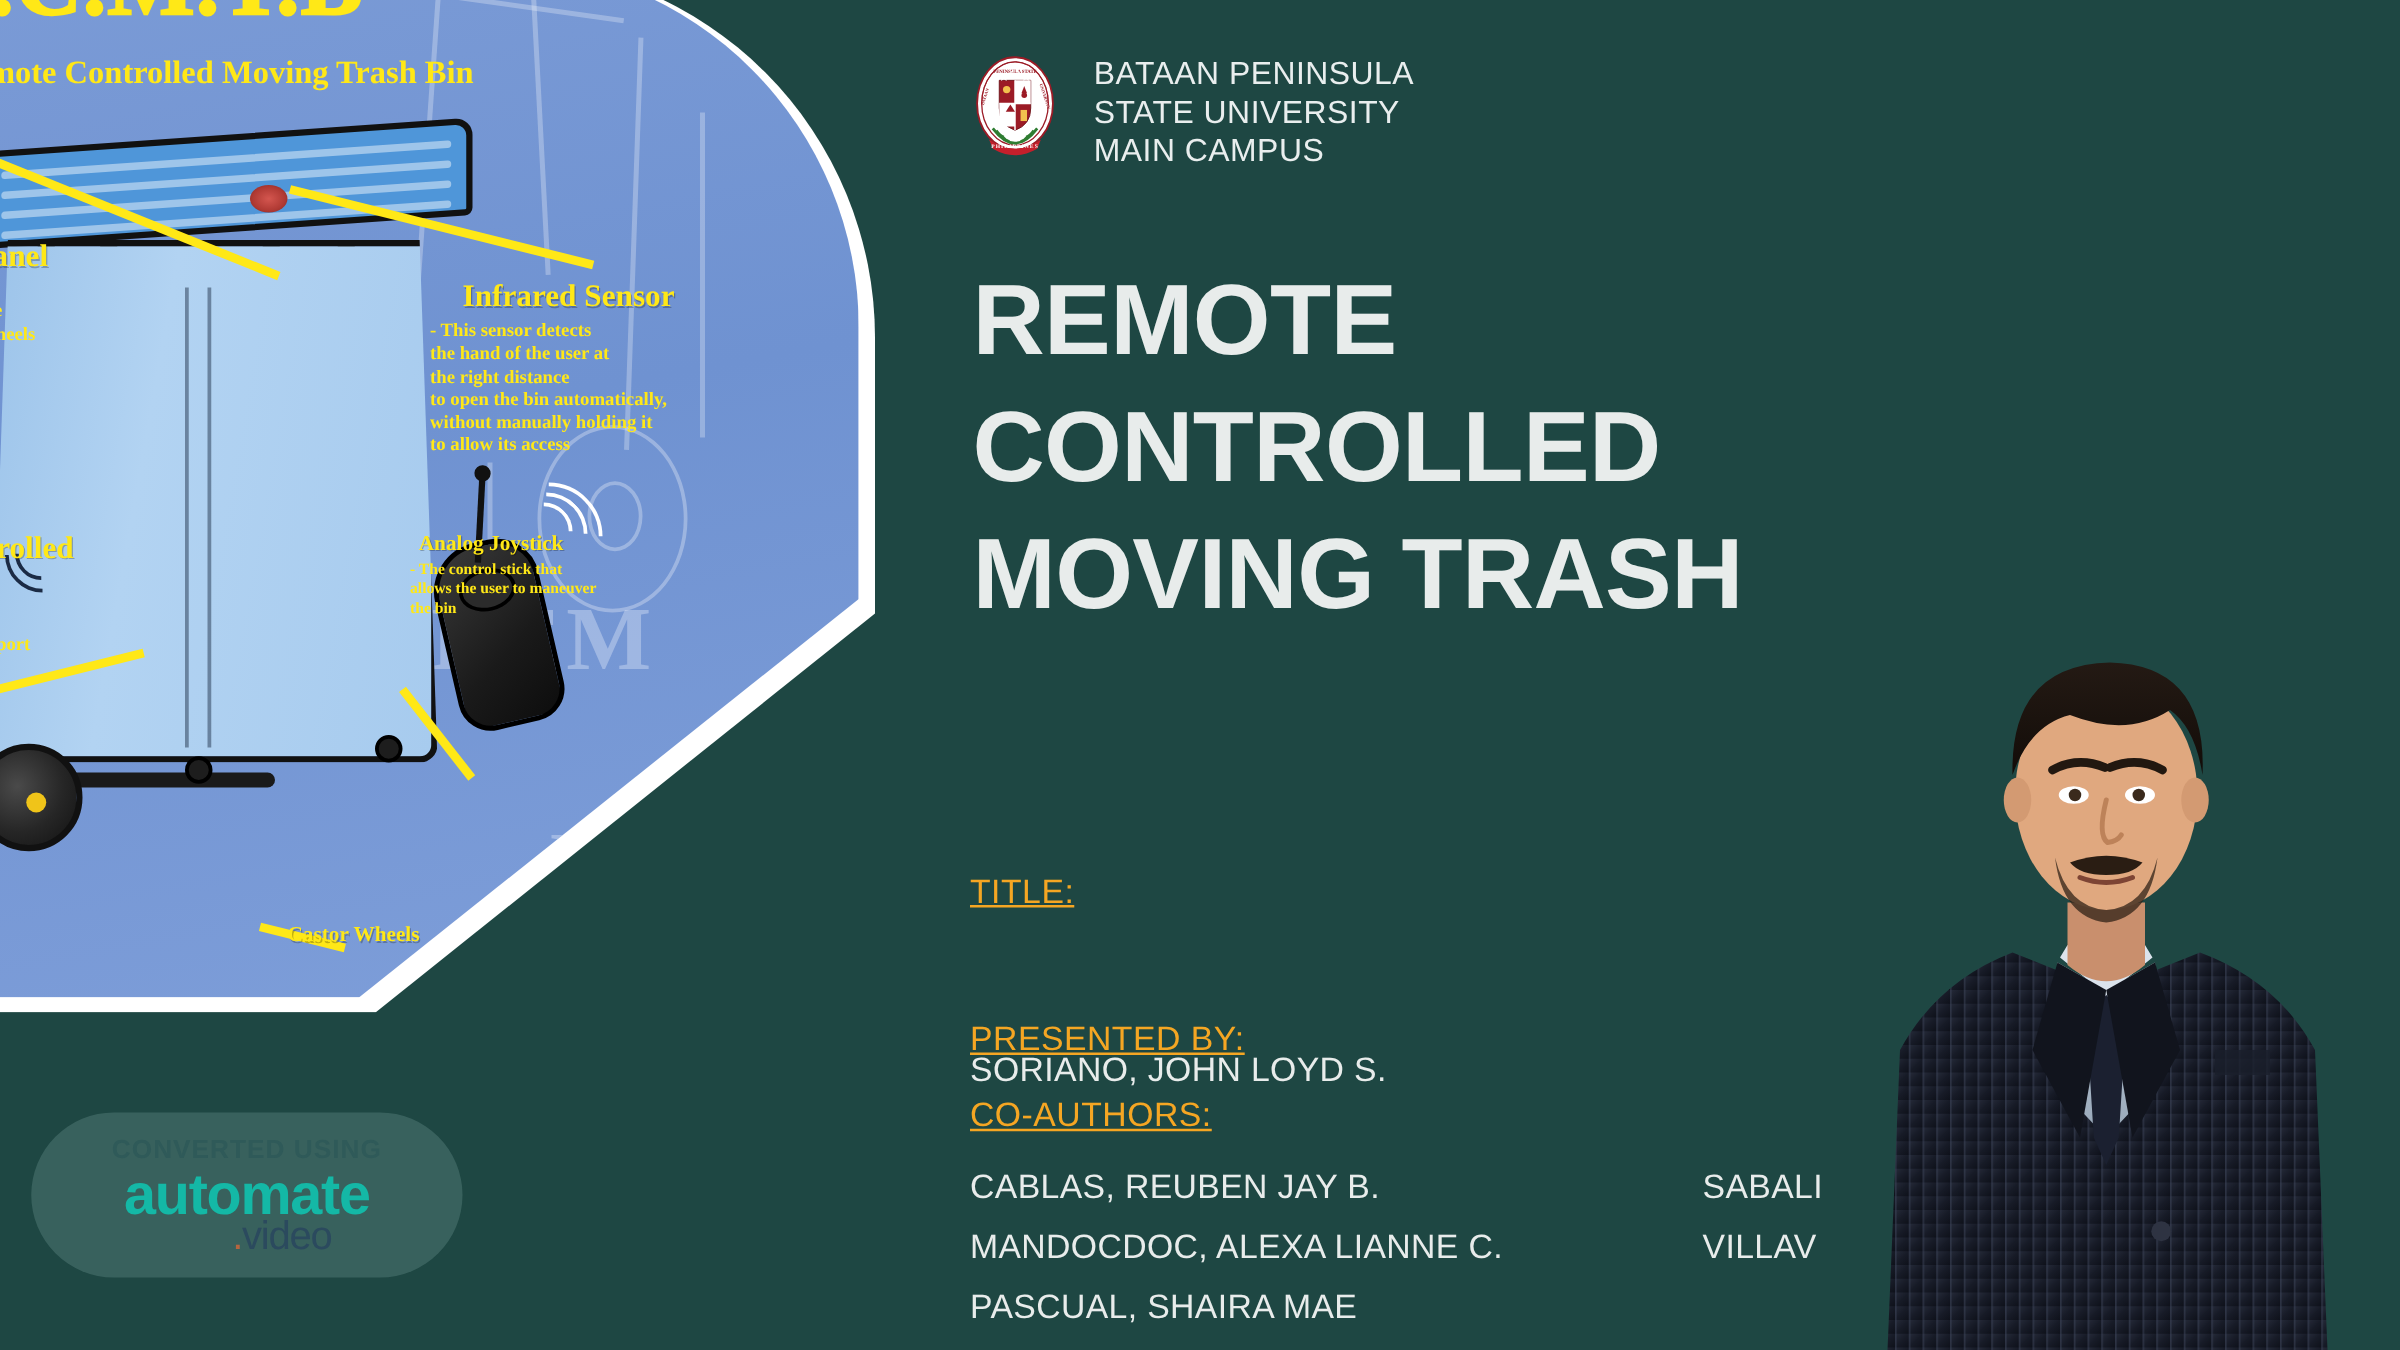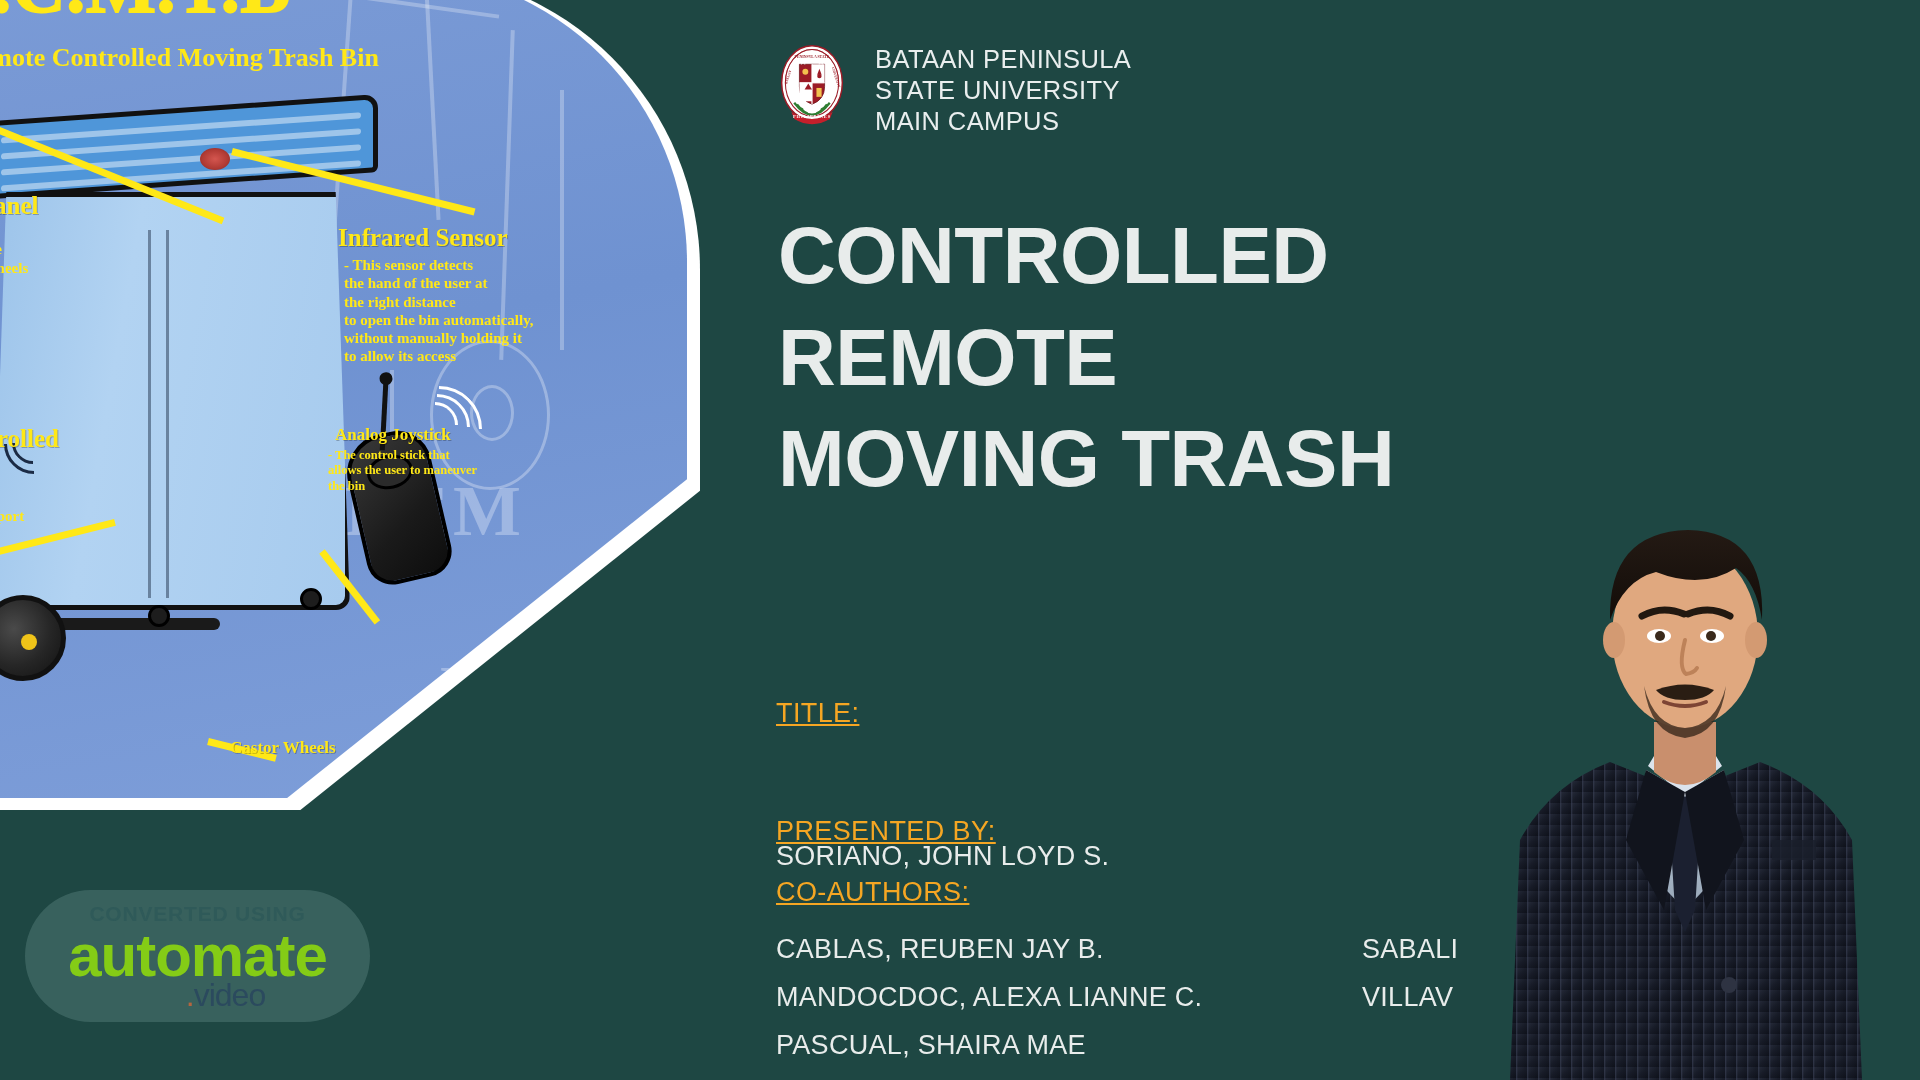--- a/index.html
+++ b/index.html
@@ -183,21 +183,21 @@
     background:rgba(120,160,155,.30);
     border-radius:66px;
     display:flex; flex-direction:column;
     align-items:center; justify-content:center;
     gap:2px;
   }
   #wm-top{
     color:#2f5a59; font-size:21px; font-weight:bold; letter-spacing:.8px;
   }
   #wm-brand{
-    color:#84cc16; font-size:60px; font-weight:bold;
+    color:#14b8a6; font-size:46px; font-weight:bold;
     letter-spacing:-1px; line-height:.92;
   }
   #wm-domain{
     color:#2b4a5e; font-size:32px; font-weight:normal;
     letter-spacing:-1px; line-height:.92; margin-top:-4px;
     margin-left:56px;
   }
   #wm-dot{ color:#b5653f; }
 </style>
 </head>
@@ -267,21 +267,21 @@
     <div class="ptr" style="left:272px;top:178px;width:250px;transform:rotate(14deg);"></div>
     <div class="ptr" style="left:-10px;top:590px;width:170px;transform:rotate(-14deg);"></div>
     <div class="ptr" style="left:362px;top:578px;width:90px;transform:rotate(52deg);"></div>
     <div class="ptr" style="left:248px;top:768px;width:70px;transform:rotate(14deg);"></div>
 
     <div class="anno-head" style="left:-44px;top:222px;">Solar Panel</div>
     <div class="anno-body" style="left:-84px;top:252px;white-space:pre-line;">- To harness
 the energy from the
 sun to power the wheels</div>
 
-    <div class="anno-head" style="left:378px;top:254px;">Infrared Sensor</div>
+    <div class="anno-head" style="left:378px;top:254px;padding-left:32px;">Infrared Sensor</div>
     <div class="anno-body" style="left:384px;top:286px;white-space:pre-line;">- This sensor detects
 the hand of the user at
 the right distance
 to open the bin automatically,
 without manually holding it
 to allow its access</div>
 
     <div class="anno-head" style="left:-104px;top:455px;">Remote Controlled</div>
     <div class="anno-body" style="left:-72px;top:537px;white-space:pre-line;">- Long range support</div>
 
@@ -324,22 +324,22 @@
     <text x="50" y="103" font-size="6" fill="#ffffff" text-anchor="middle" font-family="Liberation Serif, serif" font-weight="bold" letter-spacing="1.2">PHILIPPINES</text>
   </svg>
   <div id="org-lines">
     <div>BATAAN PENINSULA</div>
     <div>STATE UNIVERSITY</div>
     <div>MAIN CAMPUS</div>
   </div>
 </div>
 
 <div id="main-title">
+  <div>REMOTE</div>
   <div>CONTROLLED</div>
-  <div>REMOTE</div>
   <div>MOVING TRASH</div>
 </div>
 
 <span class="credit-label" style="left:776px;top:698px;">TITLE:</span>
 
 <span class="credit-label" style="left:776px;top:816px;">PRESENTED BY:</span>
 <span class="credit-name" style="left:776px;top:841px;">SORIANO, JOHN LOYD S.</span>
 
 <span class="credit-label" style="left:776px;top:877px;">CO-AUTHORS:</span>
 

